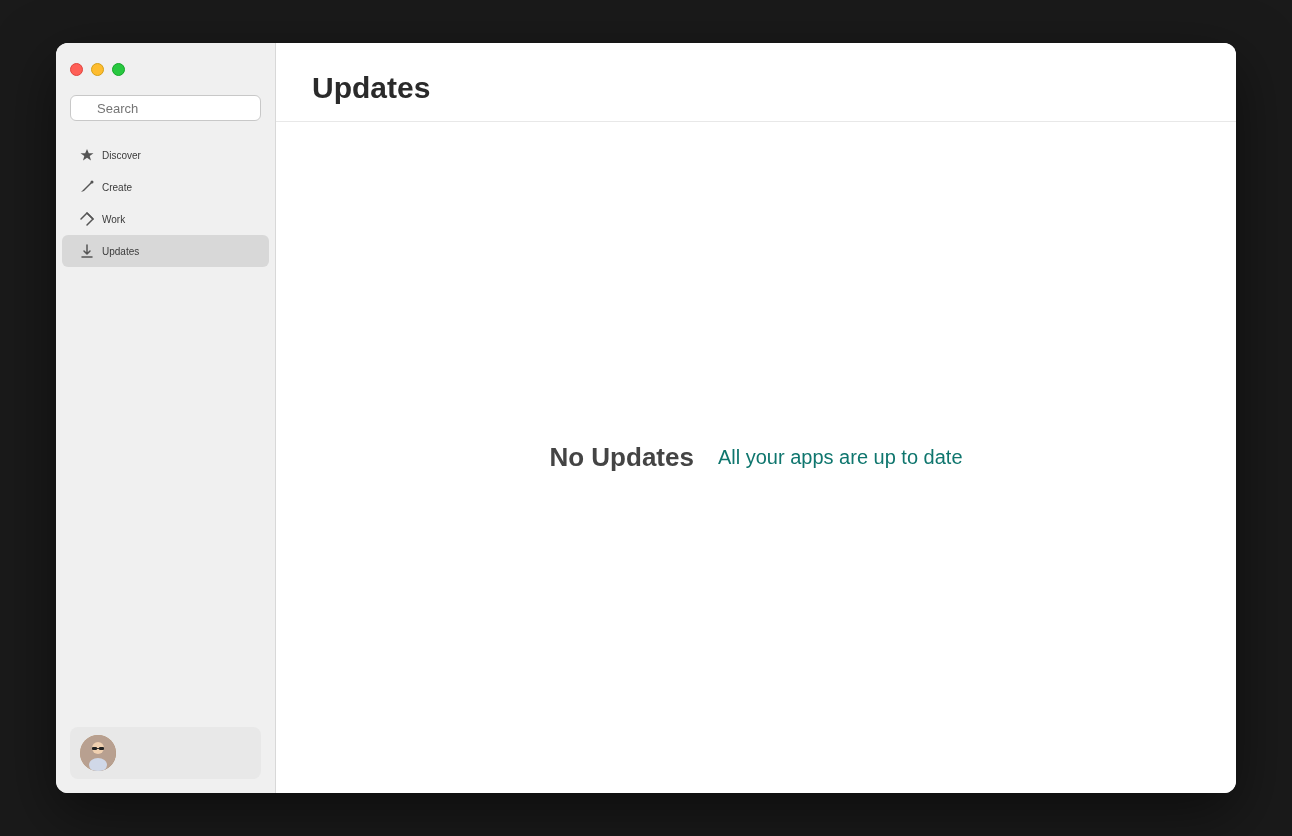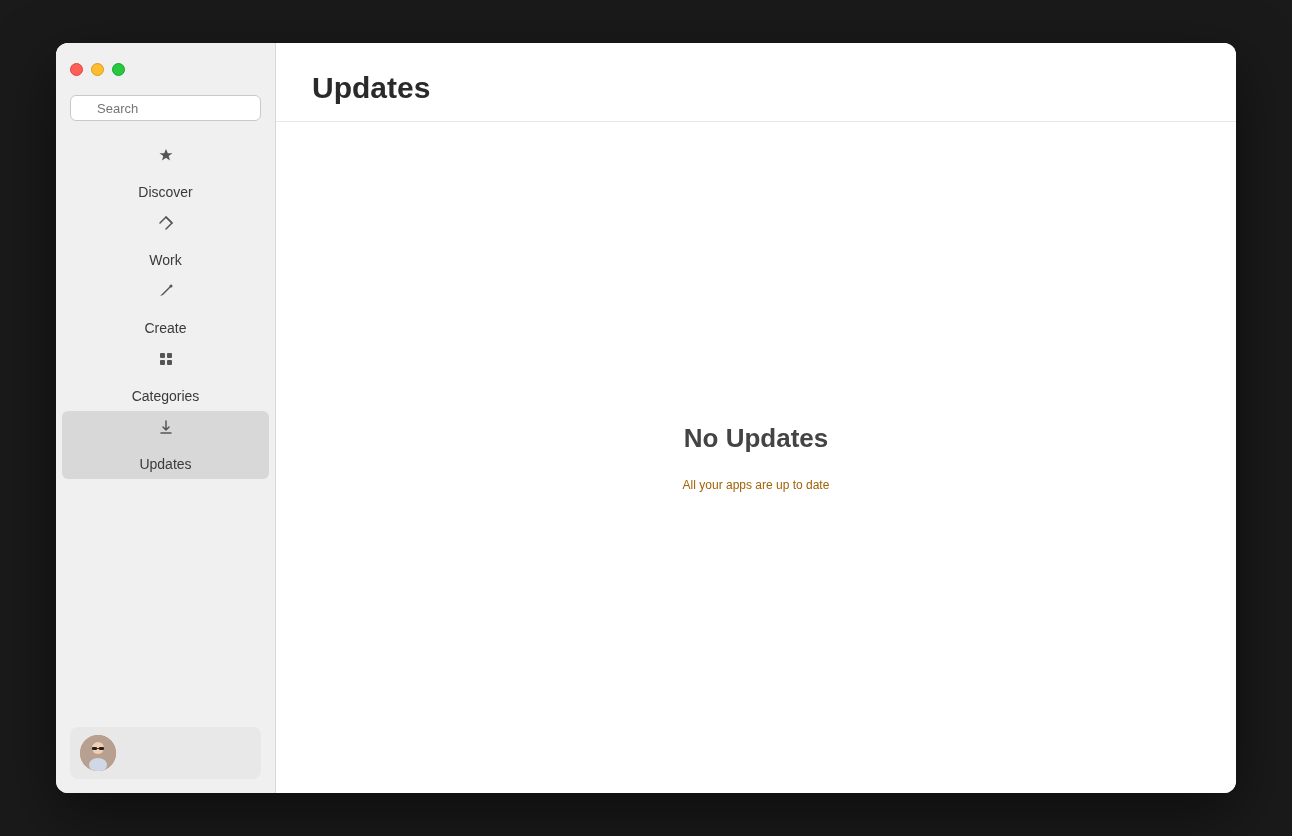--- a/index.html
+++ b/index.html
@@ -84,29 +84,28 @@
     }
 
     .nav-items {
       flex: 1;
       padding: 4px 0;
     }
 
     .nav-item {
       display: flex;
       align-items: center;
-      gap: 20px;
+      gap: 6px;
       padding: 7px 16px;
       cursor: pointer;
       border-radius: 6px;
       margin: 0 6px;
-      font-size: 14px;
+      font-size: 10px;
       color: #3a3a3a;
       font-weight: 400;
-      flex-direction: column;
     }
 
     .nav-item.active {
       background: #d8d8d8;
     }
 
     .nav-icon {
       width: 18px;
       height: 18px;
       display: flex;
@@ -161,33 +160,32 @@
       font-size: 30px;
       font-weight: 700;
       color: #2a2a2a;
     }
 
     .main-body {
       flex: 1;
       display: flex;
       align-items: center;
       justify-content: center;
-      flex-direction: column;
       gap: 24px;
     }
 
     .no-updates-title {
       font-size: 26px;
       font-weight: 600;
       color: #444;
     }
 
     .no-updates-sub {
-      font-size: 12px;
-      color: #a16207;
+      font-size: 20px;
+      color: #0f766e;
     }
   </style>
 </head>
 <body>
 
 <div class="window">
 
   <div class="sidebar">
 
     <div class="titlebar">
@@ -215,50 +213,39 @@
           <svg width="16" height="16" viewBox="0 0 16 16" fill="none">
             <polygon points="8,2 9.8,6.2 14.5,6.2 10.7,9 12,13.5 8,10.8 4,13.5 5.3,9 1.5,6.2 6.2,6.2" fill="#555"></polygon>
           </svg>
         </span>
         <span>Discover</span>
       </div>
 
       <div class="nav-item">
         <span class="nav-icon">
           <svg width="16" height="16" viewBox="0 0 16 16" fill="none">
+            <path d="M2 13L5 12L13 4L12 3L4 11L2 13Z" fill="#555"></path>
+            <circle cx="13" cy="3" r="1.5" fill="#555"></circle>
+          </svg>
+        </span>
+        <span>Create</span>
+      </div>
+
+      <div class="nav-item">
+        <span class="nav-icon">
+          <svg width="16" height="16" viewBox="0 0 16 16" fill="none">
             <path d="M14 8L8 2L2 8" stroke="#555" stroke-width="1.5" stroke-linecap="round" stroke-linejoin="round" fill="none"></path>
             <path d="M8 2L14 8L8 14" stroke="#555" stroke-width="1.5" stroke-linecap="round" stroke-linejoin="round" fill="none"></path>
           </svg>
         </span>
         <span>Work</span>
       </div>
 
-      <div class="nav-item">
-        <span class="nav-icon">
-          <svg width="16" height="16" viewBox="0 0 16 16" fill="none">
-            <path d="M2 13L5 12L13 4L12 3L4 11L2 13Z" fill="#555"></path>
-            <circle cx="13" cy="3" r="1.5" fill="#555"></circle>
-          </svg>
-        </span>
-        <span>Create</span>
-      </div>
-
-
-
-      <div class="nav-item">
-        <span class="nav-icon">
-          <svg width="16" height="16" viewBox="0 0 16 16" fill="none">
-            <rect x="2" y="2" width="5" height="5" rx="1" fill="#555"></rect>
-            <rect x="9" y="2" width="5" height="5" rx="1" fill="#555"></rect>
-            <rect x="2" y="9" width="5" height="5" rx="1" fill="#555"></rect>
-            <rect x="9" y="9" width="5" height="5" rx="1" fill="#555"></rect>
-          </svg>
-        </span>
-        <span>Categories</span>
-      </div>
+
+
 
       <div class="nav-item active">
         <span class="nav-icon">
           <svg width="16" height="16" viewBox="0 0 16 16" fill="none">
             <path d="M8 2V11M8 11L5 8M8 11L11 8" stroke="#555" stroke-width="1.5" stroke-linecap="round" stroke-linejoin="round"></path>
             <line x1="3" y1="14" x2="13" y2="14" stroke="#555" stroke-width="1.5" stroke-linecap="round"></line>
           </svg>
         </span>
         <span>Updates</span>
       </div>

